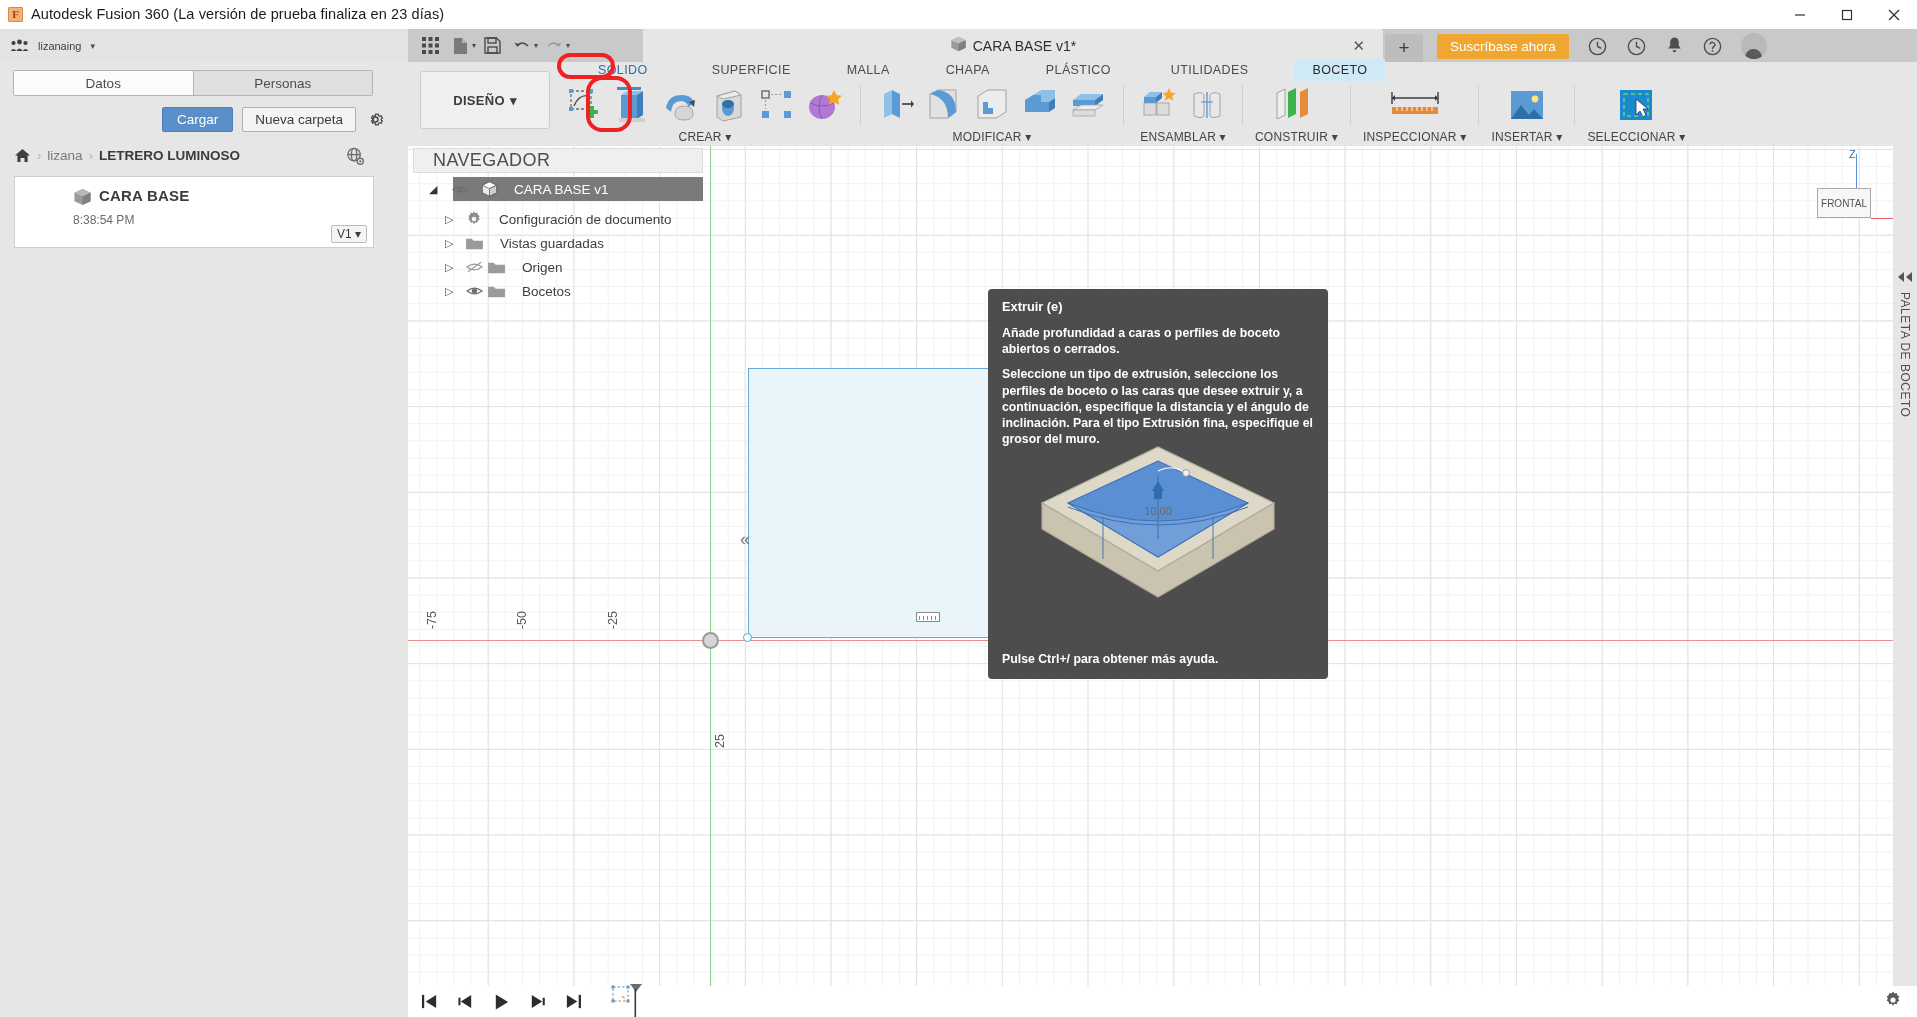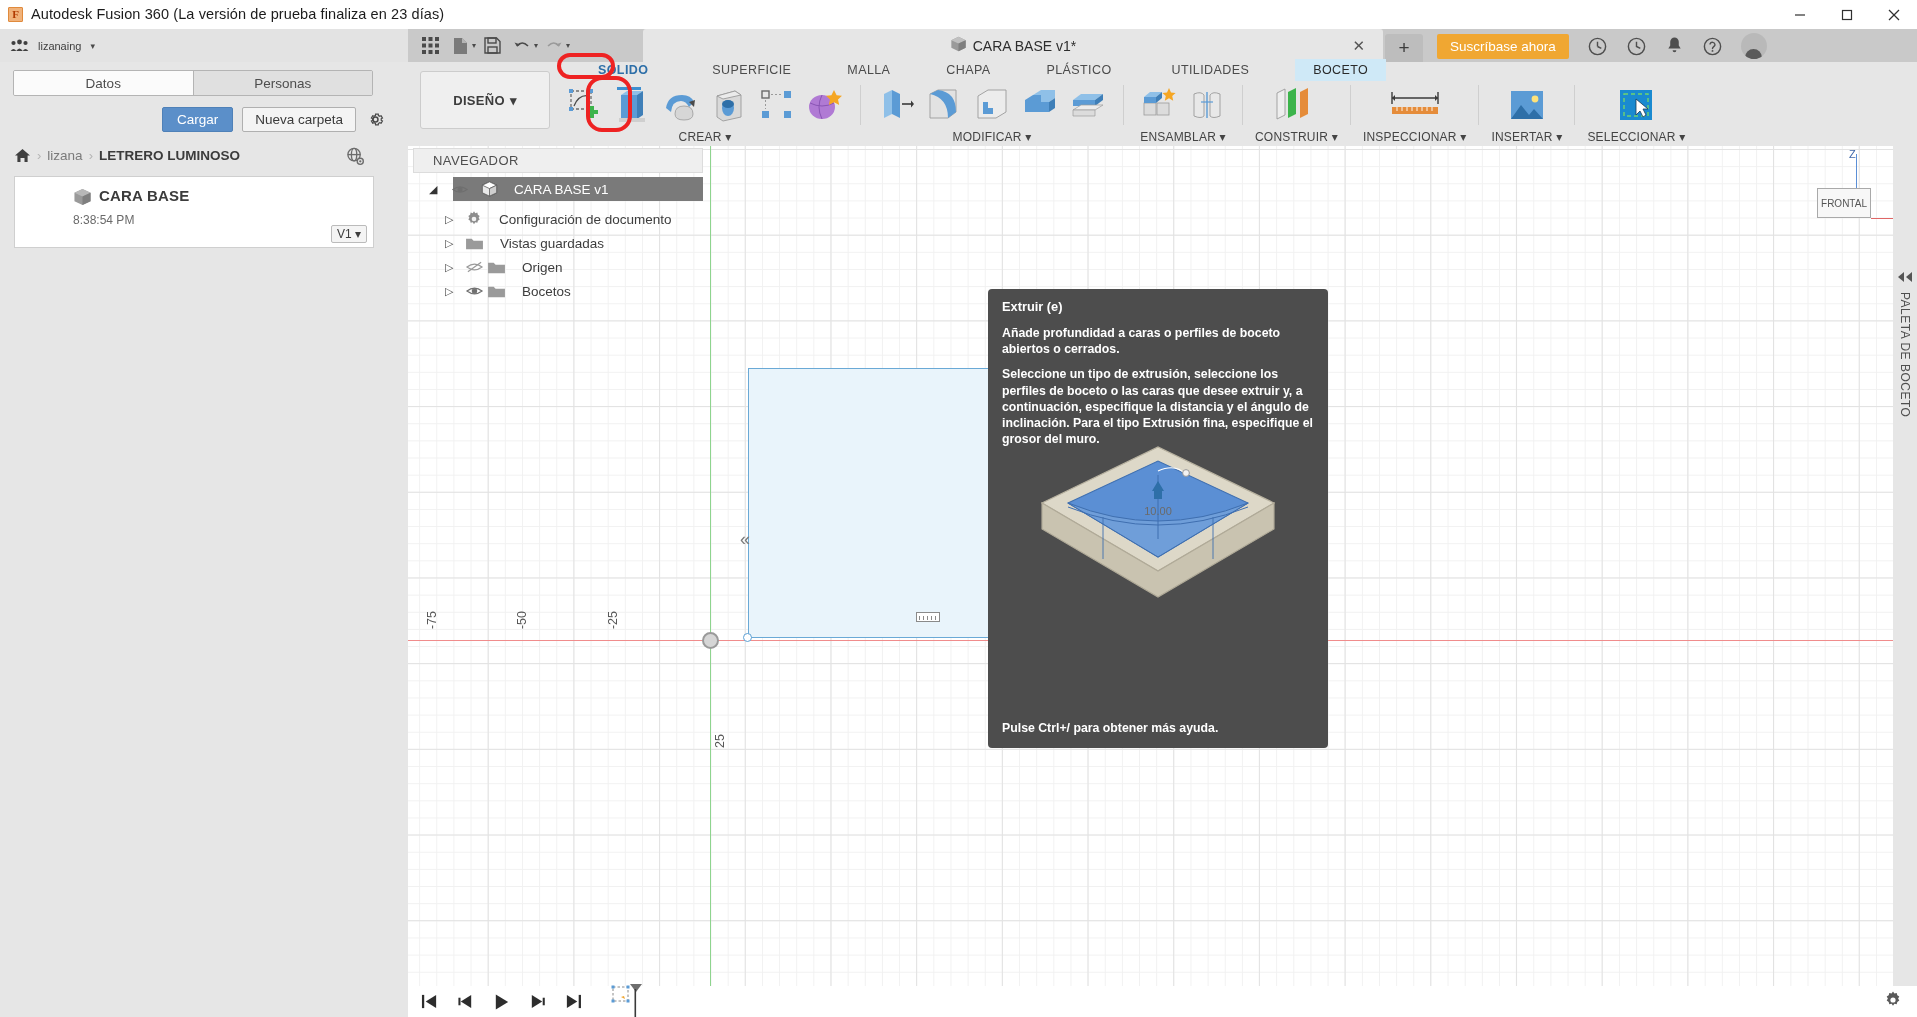--- a/index.html
+++ b/index.html
@@ -223,29 +223,29 @@
 
   
   .navigator {
     position: absolute; left: 5px; top: 2px; width: 290px; background: transparent;
   }
   .nav-header {
     display: flex; align-items: center; height: 25px; background: #efefef;
     border: 1px solid #dcdcdc; padding-left: 7px; gap: 12px;
   }
   .nav-collapse { color: #555; font-size: 12px; letter-spacing: -2px; }
-  .nav-title { font-size: 13px; color: #4e4e4e; letter-spacing: .4px; }
+  .nav-title { font-size: 18px; color: #4e4e4e; letter-spacing: .4px; }
   .nav-row { display: flex; align-items: center; height: 24px; gap: 8px; padding-left: 10px; font-size: 13.5px; color: #3d3d3d; }
   .nav-row.root { background: #7a7a7a; color: #ffffff; margin-left: 40px; width: 250px; padding-left: 6px; }
   .nav-arrow { width: 12px; color: #444; font-size: 11px; }
   .nav-eye { width: 18px; display:flex; align-items:center; justify-content:center; color:#7a7a7a; }
 
   
   .tooltip {
-    position: absolute; left: 580px; top: 143px; width: 340px; height: 459px;
+    position: absolute; left: 580px; top: 143px; width: 340px; height: 390px;
     background: #4d4d4d; color: #ffffff; border-radius: 4px;
     padding: 10px 14px; font-size: 12.3px; line-height: 1.32;
   }
   .tt-title { font-weight: bold; font-size: 12.8px; margin-bottom: 9px; }
   .tt-p { font-weight: bold; margin-bottom: 9px; }
   .tt-img {
     position: absolute; left: 14px; top: 122px; width: 312px; height: 212px;
   }
   .tt-footer { position: absolute; left: 14px; bottom: 12px; font-weight: bold; font-size: 12.3px; }
 
@@ -492,21 +492,21 @@
         </div>
       </div>
     </div>
 
     <div class="ws-selector">
       <span>DISEÑO</span>
       <span class="ws-caret">▾</span>
     </div>
 
     <div class="ribbon-tabs">
-      <div class="rt sel" style="margin-left:28px;font-weight:bold;">SOLIDO</div>
+      <div class="rt sel" style="margin-left:28px;">SOLIDO</div>
       <div class="rt" style="margin-left:30px;">SUPERFICIE</div>
       <div class="rt" style="margin-left:22px;">MALLA</div>
       <div class="rt" style="margin-left:22px;">CHAPA</div>
       <div class="rt" style="margin-left:22px;">PLÁSTICO</div>
       <div class="rt" style="margin-left:26px;">UTILIDADES</div>
       <div class="rt boceto" style="margin-left:24px;">BOCETO</div>
     </div>
 
     <div class="ribbon">
 

